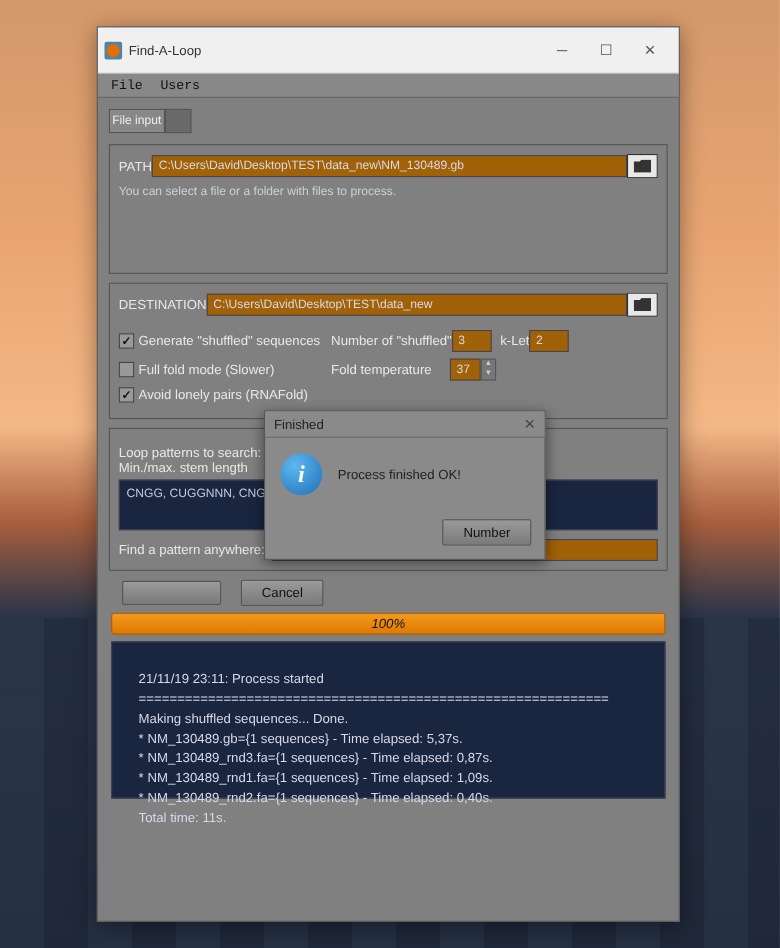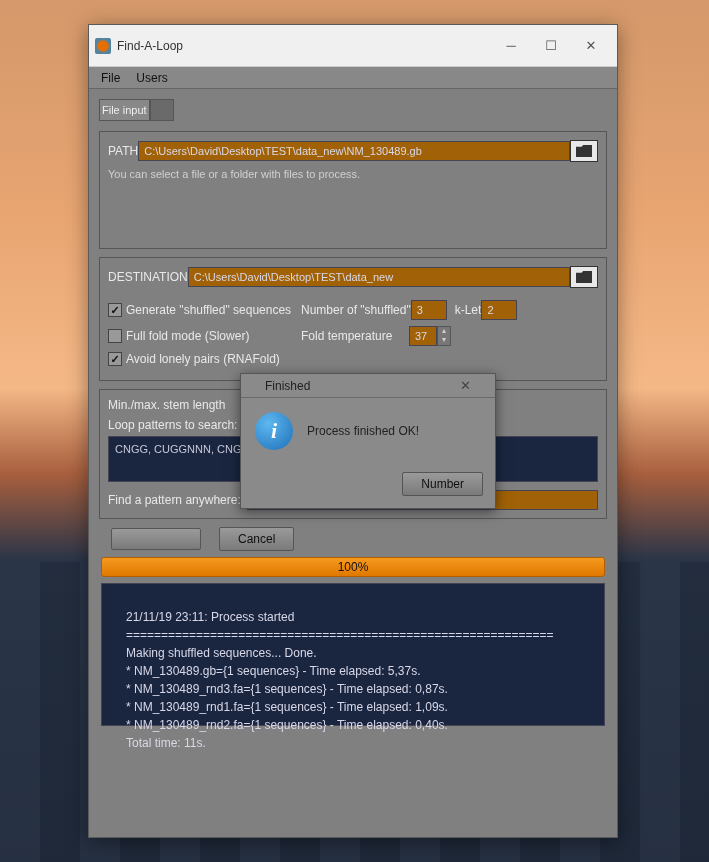--- a/index.html
+++ b/index.html
@@ -49,21 +49,21 @@
   background: transparent;
 }
 .menubar {
   height: 22px;
   background: #888;
   border-bottom: 1px solid #666;
   display: flex;
   align-items: center;
   padding: 0 4px;
 }
-.menu-item { padding: 2px 8px; color: #111; }
+.menu-item { padding: 2px 8px; color: #111; font-family: Liberation Mono, monospace; }
 .content { padding: 10px 10px; color: #fff; }
 .tabs-row { display: flex; margin-bottom: 10px; }
 .tab {
   padding: 4px 2px;
   background: #6a6a6a;
   border: 1px solid #555;
   color: #ccc;
   font-size: 11px;
 }
 .tab.active { background: #888; color: #eee; }
@@ -131,20 +131,21 @@
 }
 .progress {
   height: 20px;
   background: linear-gradient(#f59a1e, #e07800);
   border: 1px solid #b35f00;
   border-radius: 3px;
   display: flex; align-items: center; justify-content: center;
   color: #111;
   font-size: 12px;
   margin: 6px 2px;
+  font-style: italic;
 }
 .log {
   background: #1a2640;
   border: 1px solid #445;
   color: #d8d8e8;
   padding: 24px;
   font-family: Liberation Sans, sans-serif;
   font-size: 12px;
   line-height: 1.5;
   white-space: pre-wrap;
@@ -156,21 +157,21 @@
   left: 240px; top: 373px;
   width: 256px;
   background: #8a8a8a;
   border: 1px solid #555;
   box-shadow: 0 3px 12px rgba(0,0,0,0.5);
 }
 .dialog-title {
   height: 24px;
   background: #8a8a8a;
   display: flex; align-items: center;
-  padding: 0 24px;
+  padding: 0 8px;
   border-bottom: 1px solid #6a6a6a;
 }
 .dialog-title span:first-child { flex: 1; color: #222; font-size: 12px; }
 .dialog-close { color: #444; font-size: 13px; }
 .dialog-body { padding: 14px; display: flex; align-items: center; gap: 14px; }
 .info-icon {
   width: 38px; height: 38px;
   background: radial-gradient(circle at 35% 30%, #5eb8f0, #1e6fb8);
   border-radius: 50%;
   display: flex; align-items: center; justify-content: center;
@@ -248,22 +249,22 @@
             <div>▼</div>
           </div>
       </div>
       <div class="row">
         <span class="checkbox checked"></span>
         <span class="label">Avoid lonely pairs (RNAFold)</span>
       </div>
     </div>
 
     <div class="panel">
+      <div class="label" style="margin-top:6px">Loop patterns to search:</div>
       <div class="label">Min./max. stem length</div>
-      <div class="label" style="margin-top:6px">Loop patterns to search:</div>
       <div class="loop-box">CNGG, CUGGNNN, CNGG</div>
       <div class="pattern-row">
         <span class="label">Find a pattern anywhere:</span>
         <input class="input-dark pattern-input" style="">
       </div>
     </div>
 
     <div class="row" style="gap:18px; margin:6px 12px;">
       <button class="btn empty"></button>
       <button class="btn">Cancel</button>

